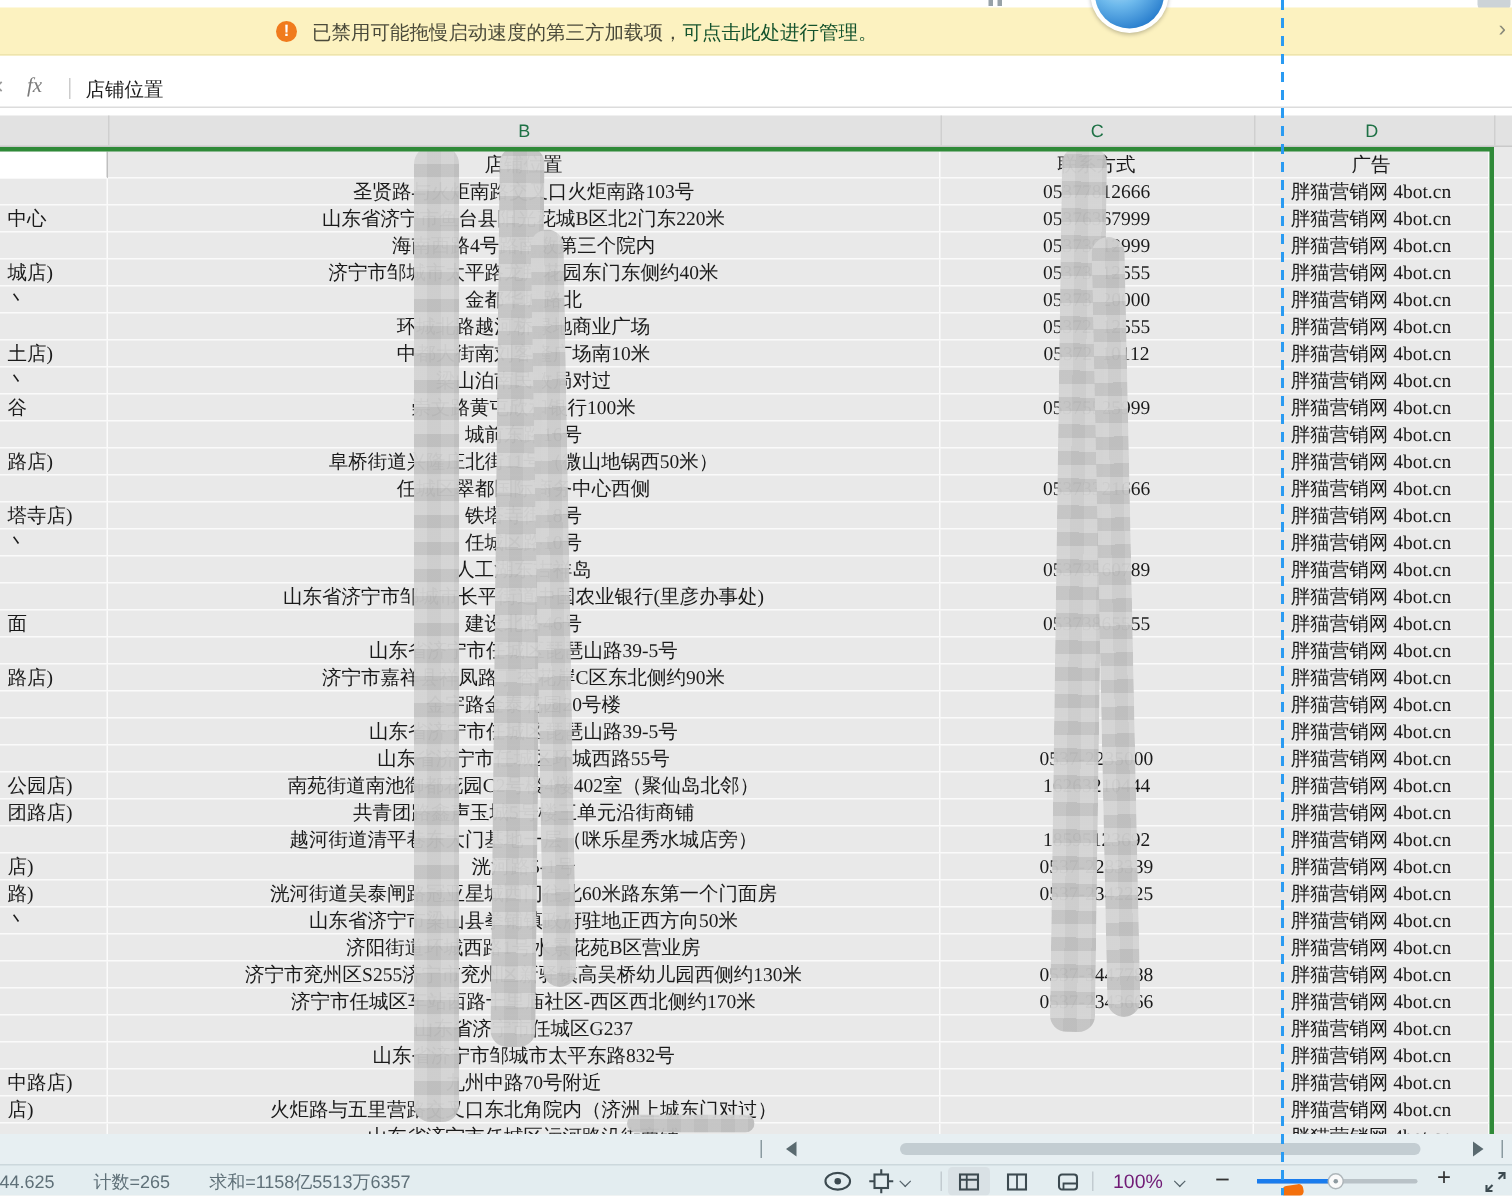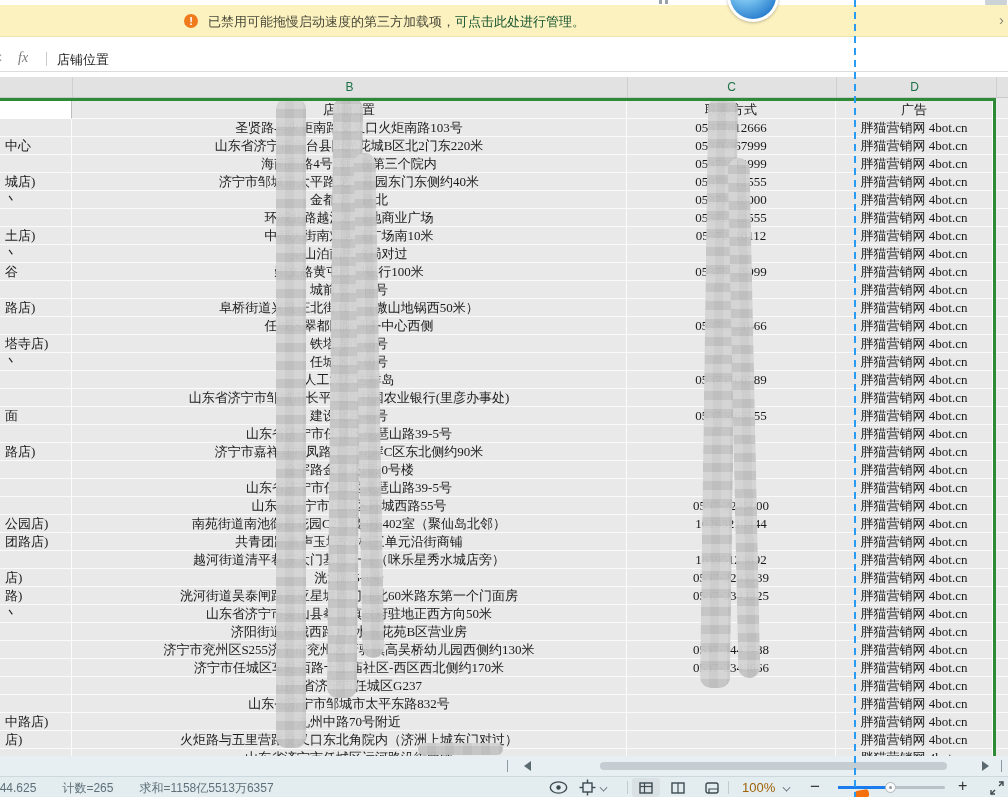--- a/index.html
+++ b/index.html
@@ -81,21 +81,21 @@
   #status-left{position:absolute;left:-7px;top:3px;font-size:12px;color:#5f7078;white-space:nowrap;}
   #status-left span{margin-right:26px;}
   .sb{position:absolute;top:0;height:21px;display:flex;align-items:center;justify-content:center;color:#3c4a50;}
   .sb svg{display:block;}
   .vsep{position:absolute;top:4px;width:1px;height:13px;background:#c2cbd0;}
   .caret{position:absolute;width:7px;height:7px;}
   .caret:before{content:"";position:absolute;left:0;top:0;width:6px;height:6px;
     border-right:1.5px solid #55636a;border-bottom:1.5px solid #55636a;transform:rotate(45deg) scale(.8);}
   .viewbtn{position:absolute;top:1px;width:28px;height:19px;border-radius:3px;display:flex;align-items:center;justify-content:center;}
   .viewbtn.active{background:#d9e1e5;}
-  #zoom-level{position:absolute;left:742px;top:3px;font-size:13px;color:#a16207;}
+  #zoom-level{position:absolute;left:742px;top:3px;font-size:13px;color:#701a75;}
   #zoom-out-button{position:absolute;left:810px;top:0px;font-size:17px;color:#333;}
   #zoom-in-button{position:absolute;left:958px;top:0px;font-size:16px;color:#333;}
   #zoom-slider-track{position:absolute;left:838px;top:9px;width:107px;height:3px;background:#b9c2c7;border-radius:2px;}
   #zoom-slider-fill{position:absolute;left:838px;top:9px;width:48px;height:3px;background:#1a7ced;}
   #zoom-slider-thumb{position:absolute;left:885px;top:5px;width:11px;height:11px;border-radius:50%;
     background:#fafafa;border:1px solid #aeb6ba;box-sizing:border-box;}
   #zoom-slider-thumb:after{content:"";position:absolute;left:3px;top:3px;width:3px;height:3px;border-radius:50%;background:#8e9aa0;}
   #orange-fragment{position:absolute;left:855px;top:13px;width:14px;height:8px;background:#f4700c;border-radius:3px;transform:rotate(-9deg);}
 </style>
 </head>

